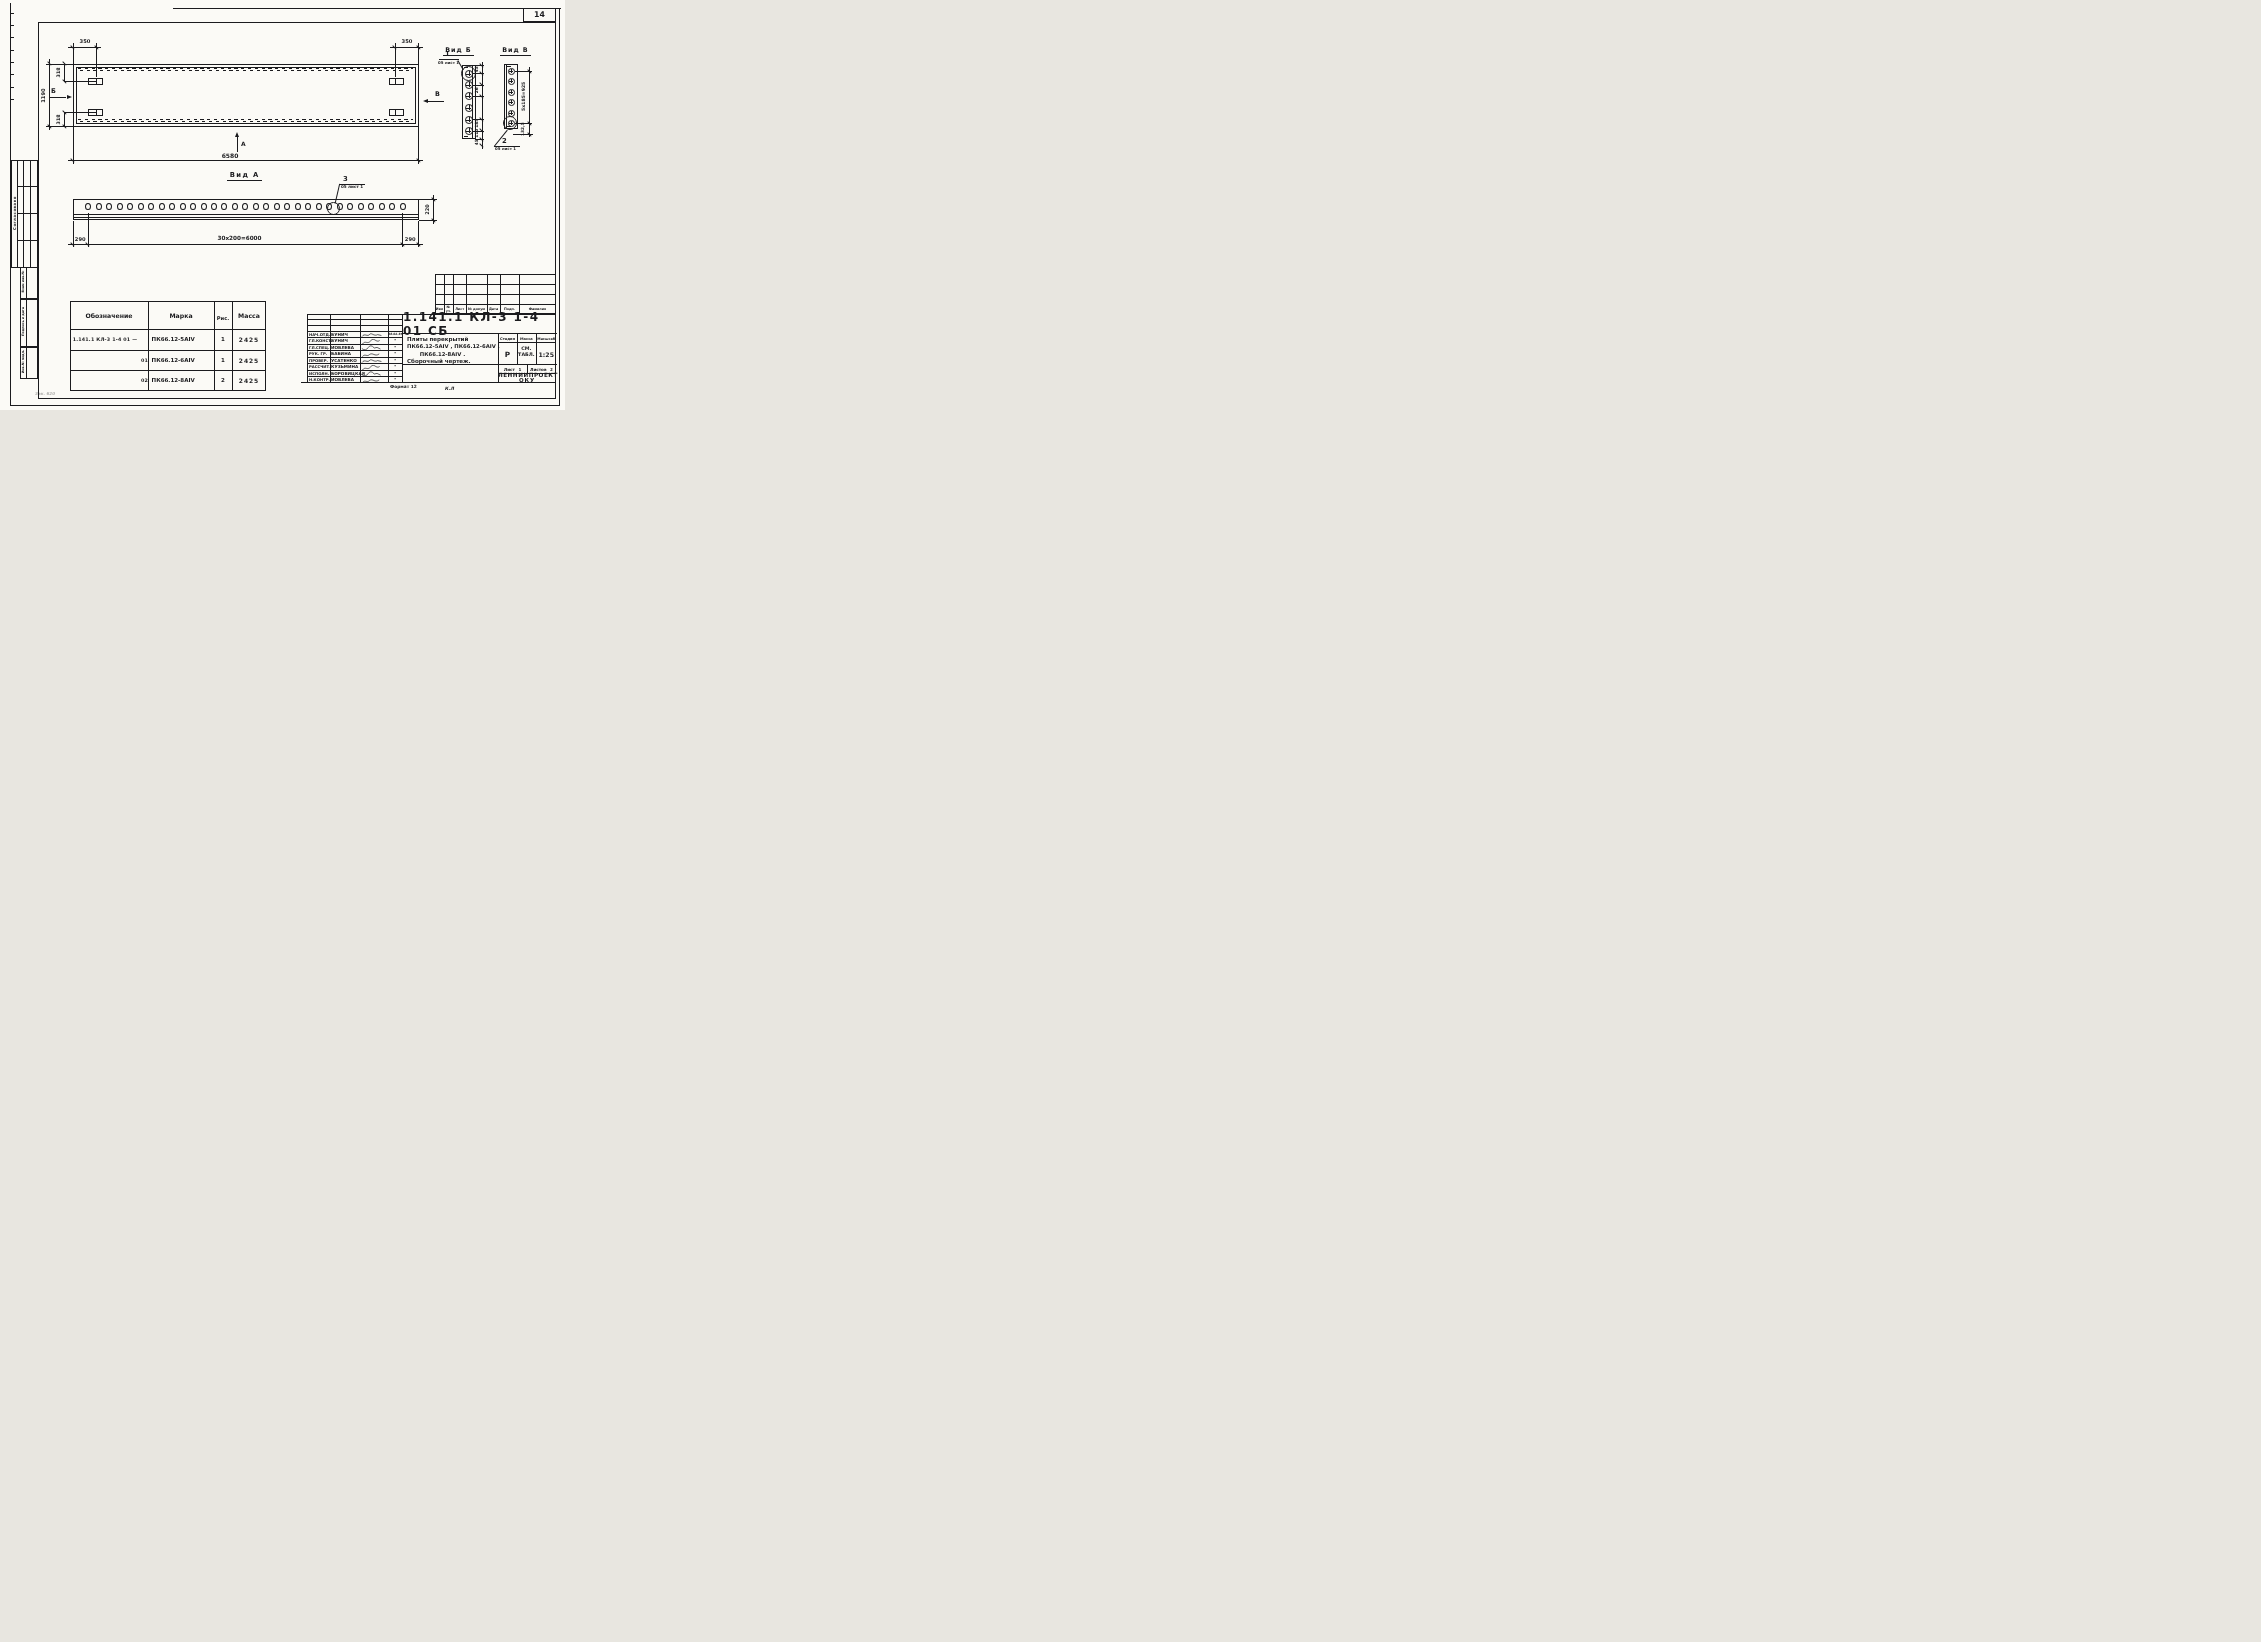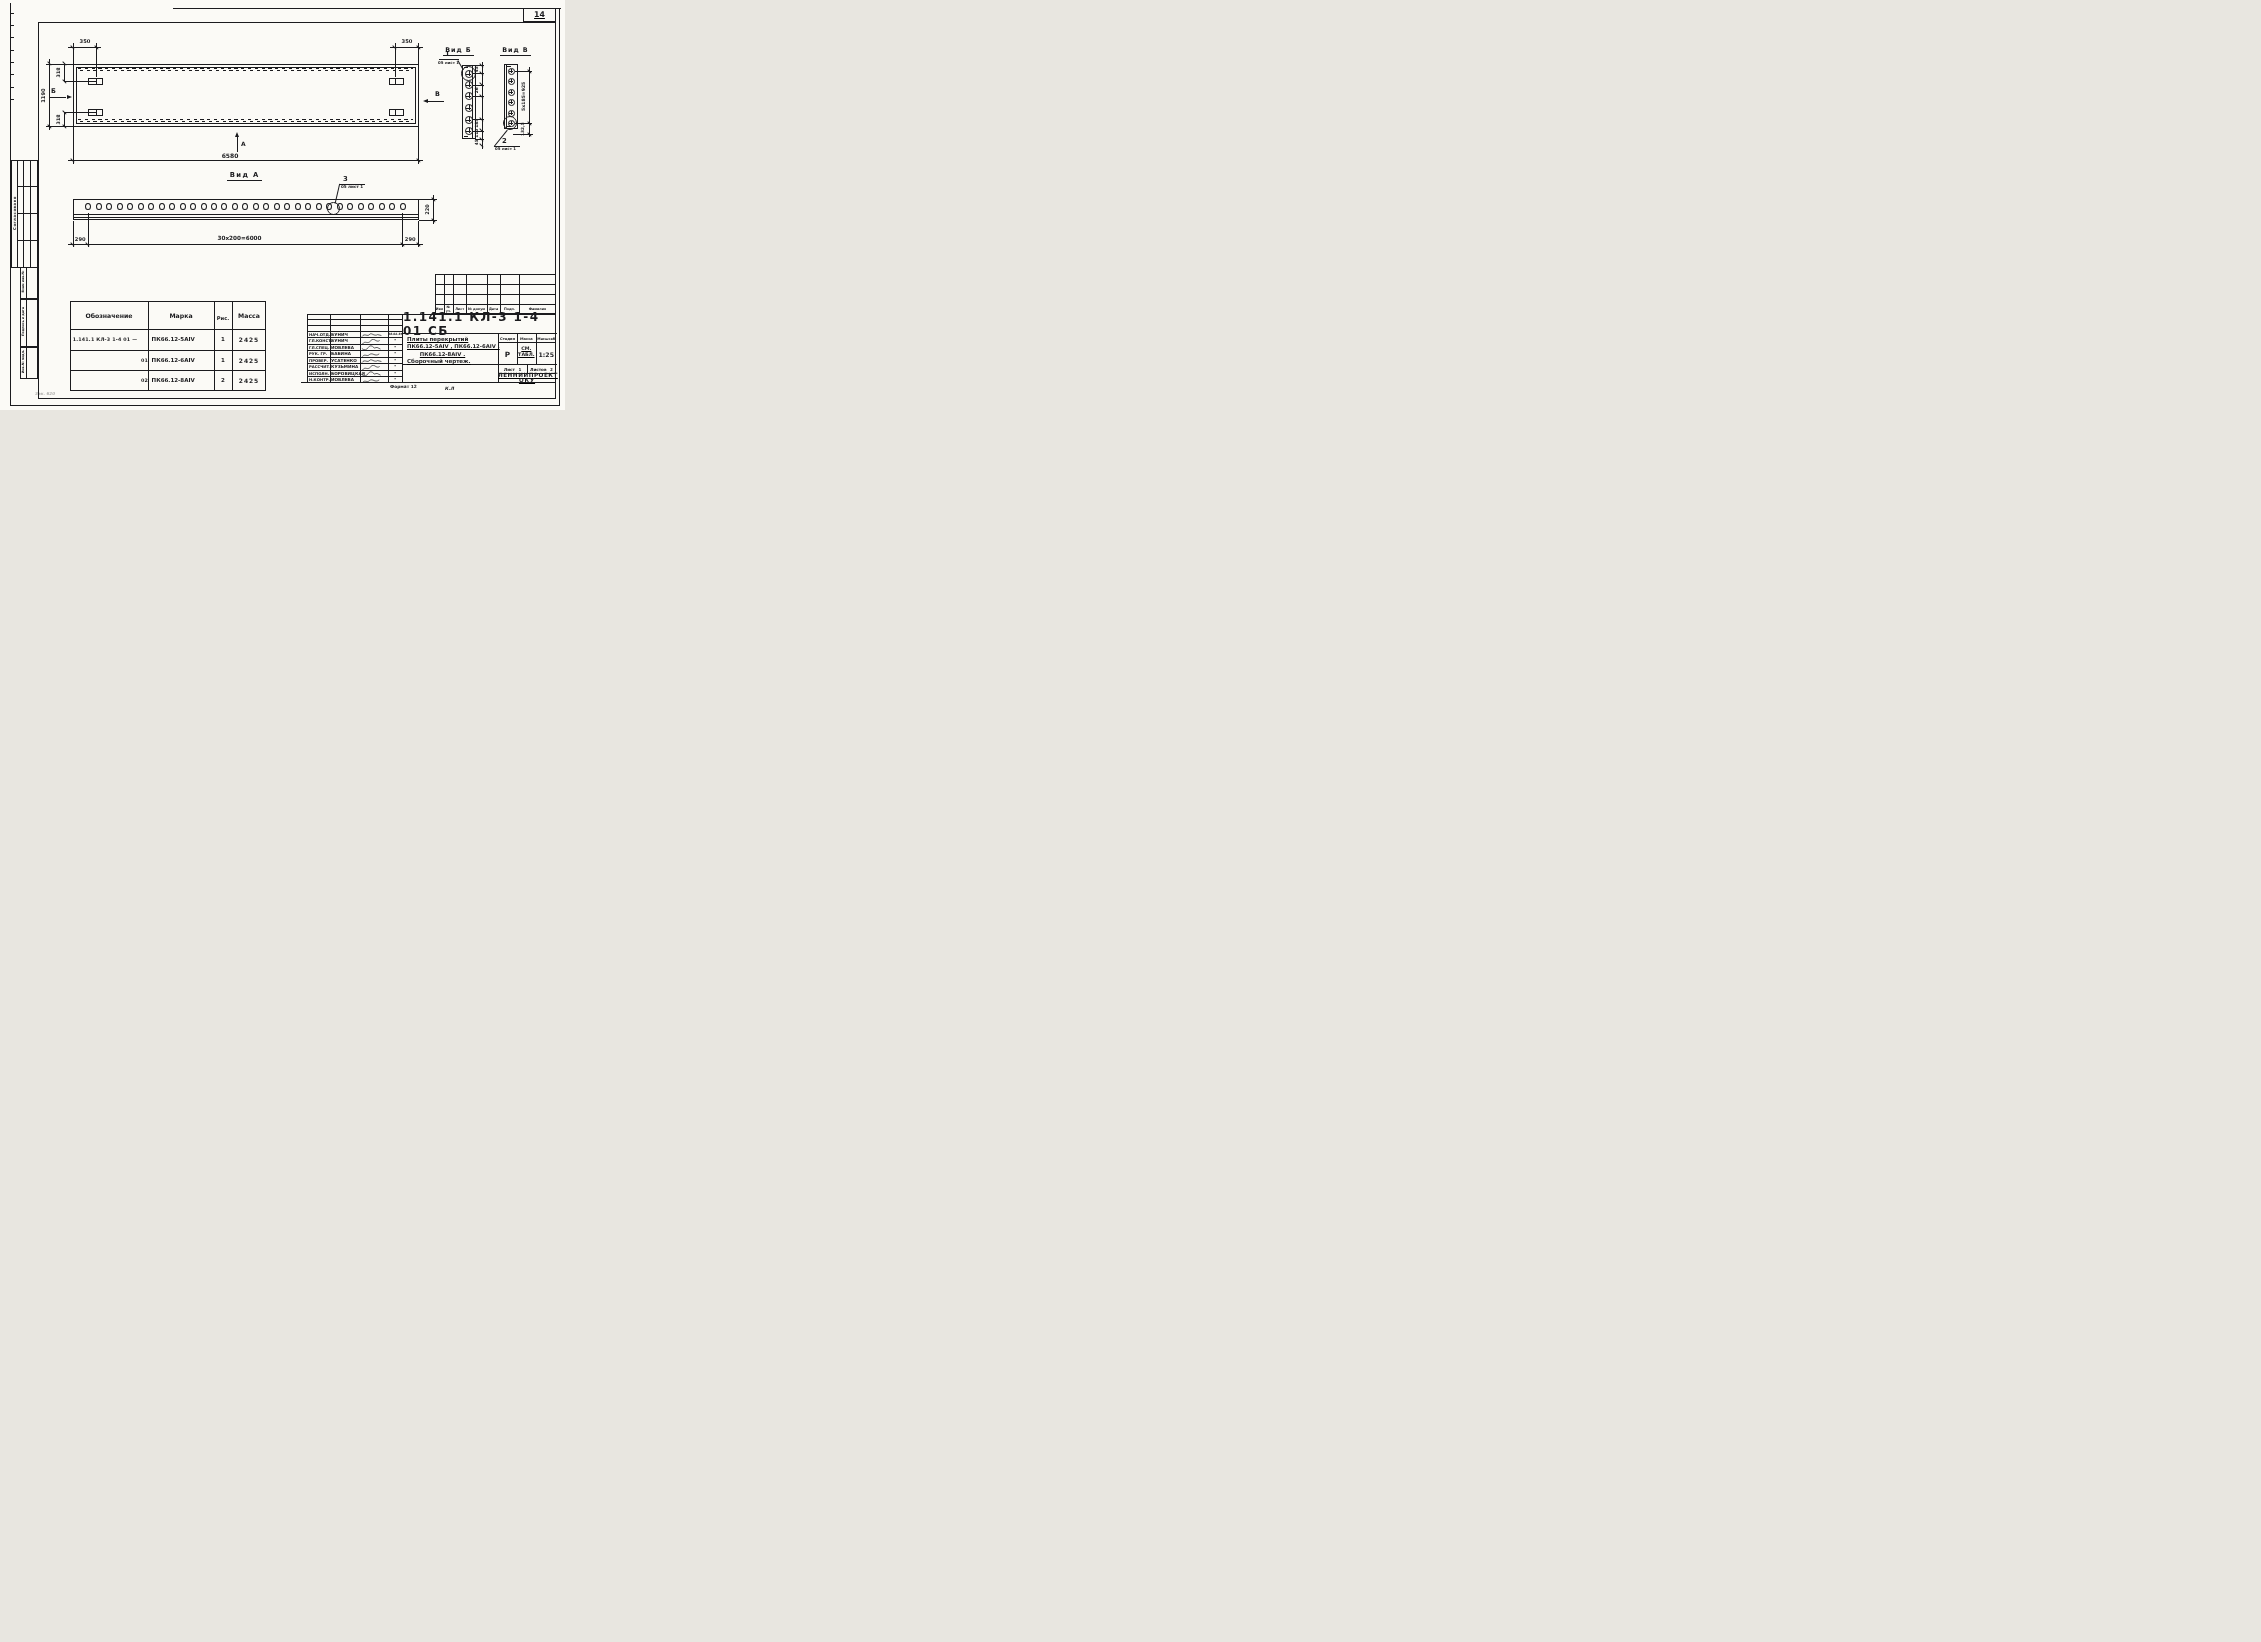--- a/index.html
+++ b/index.html
@@ -2,21 +2,21 @@
 <html style="font-size:7.3px"><head>
 <meta charset="utf-8">
 <style>
   :root{
     --ink:#1b1b1e;
     --paper:#fbfaf6;
   }
   html,body{margin:0;padding:0;background:#e8e6e0;}
   #stage{width:565px;height:410px;position:relative;background:var(--paper);
          font-family:"DejaVu Sans","Liberation Sans",sans-serif;overflow:hidden;}
-  .abs{position:absolute;text-decoration:underline;}
+  .abs{position:absolute;}
   .ln{position:absolute;background:var(--ink);}
   .box{position:absolute;border:0.8px solid var(--ink);box-sizing:border-box;}
   .txt{position:absolute;color:var(--ink);font-weight:700;white-space:nowrap;line-height:1;}
   .ctr{text-align:center;}
   .vlab{position:absolute;color:var(--ink);font-weight:700;white-space:nowrap;text-align:center;
         transform:rotate(-90deg);transform-origin:center;line-height:1;}
   .tick{position:absolute;width:5px;height:0.8px;background:var(--ink);transform:rotate(45deg);}
   .hole{position:absolute;border:0.9px solid var(--ink);border-radius:50%;box-sizing:border-box;}
   .cc{position:absolute;border:0.9px solid var(--ink);border-radius:50%;box-sizing:border-box;}
   .cc::before{content:"";position:absolute;left:8%;right:8%;top:50%;margin-top:-0.4px;height:0.8px;background:var(--ink);}

